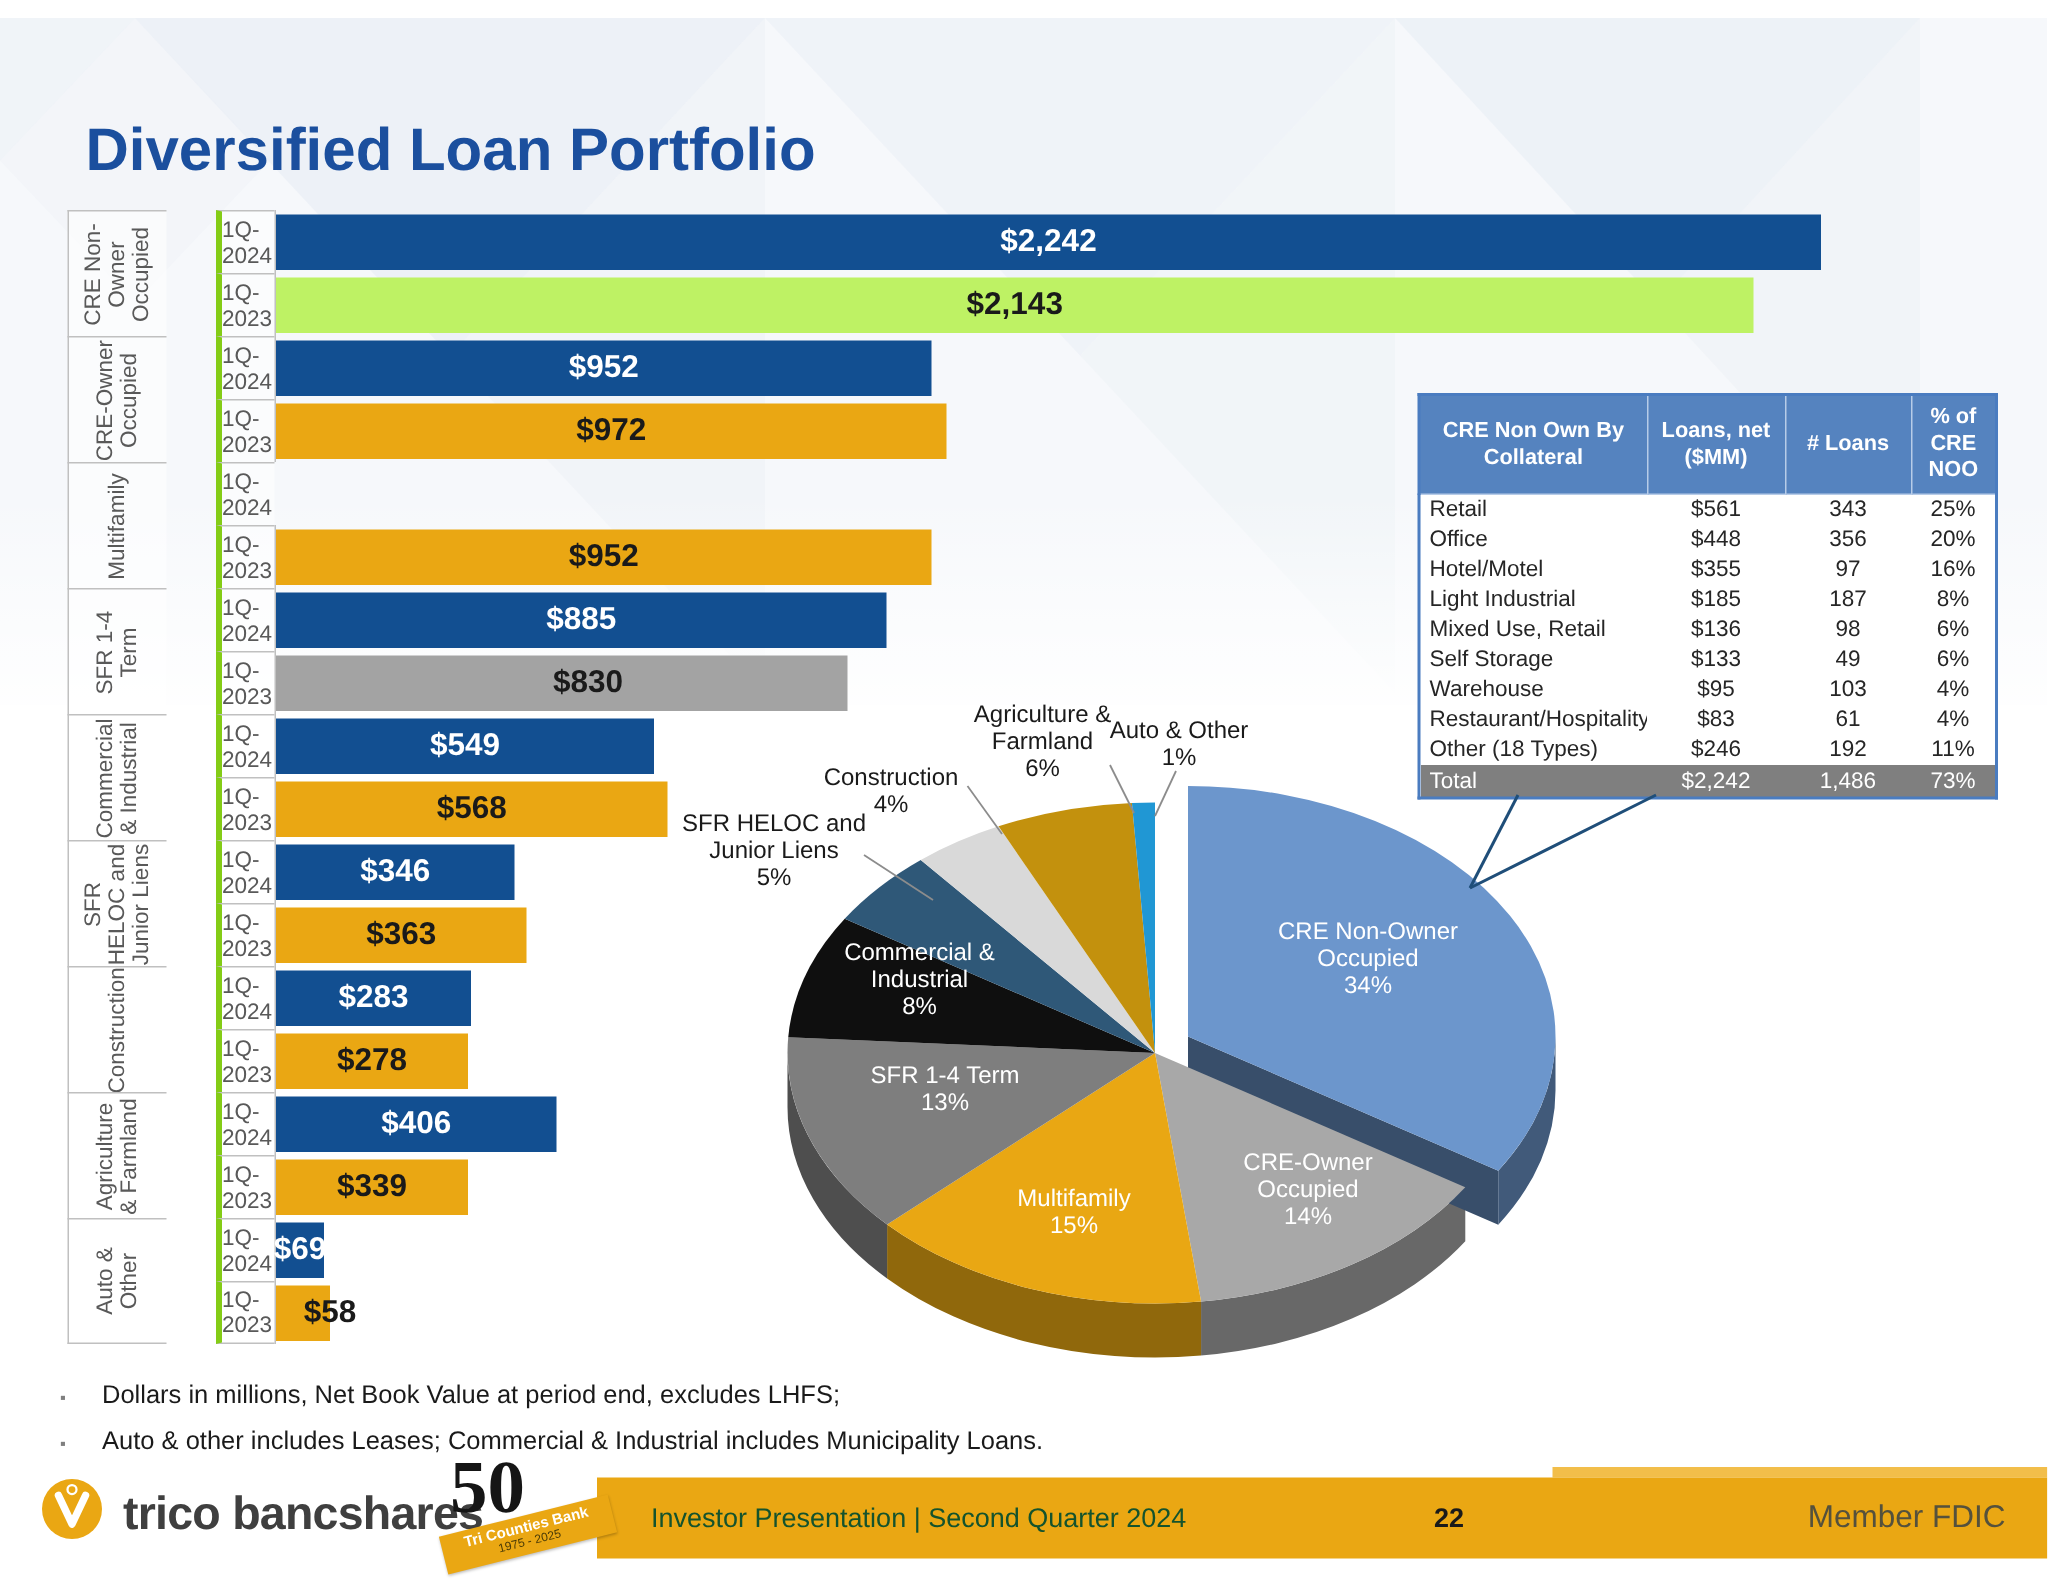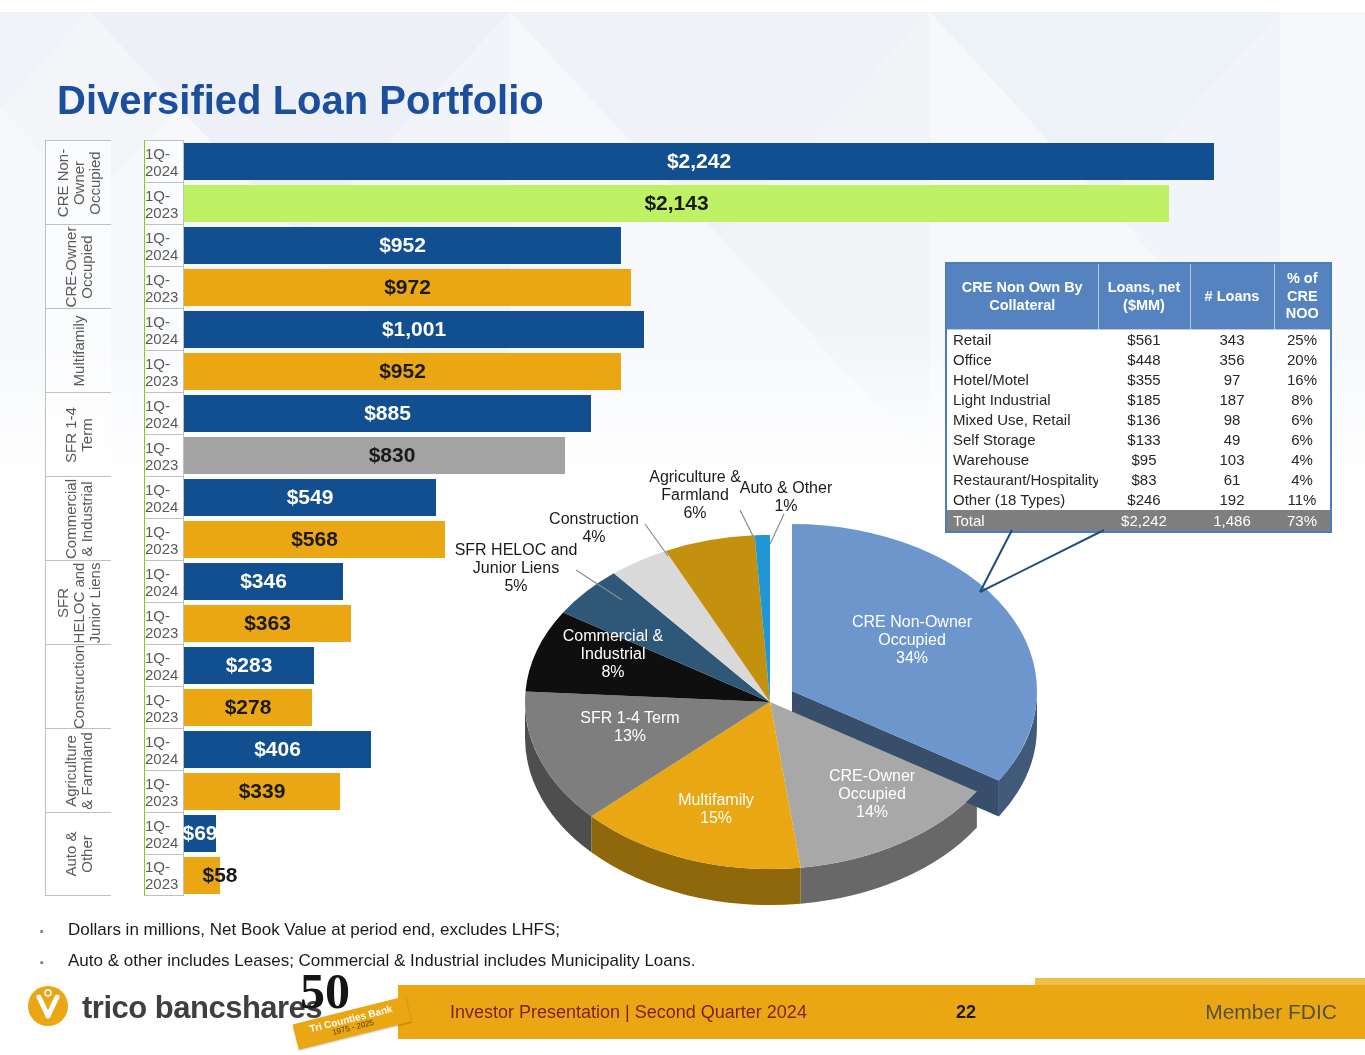--- a/index.html
+++ b/index.html
@@ -30,21 +30,21 @@
   }
   .cat-text {
     position:absolute; top:50%; left:50%;
     transform:translate(-50%,-50%) rotate(-90deg);
     width:84px; text-align:center; line-height:1.08;
     font-size:15px; color:#595959; white-space:normal;
   }
   .period-cell {
     grid-column:2; display:flex; align-items:center; justify-content:center;
     background:rgba(255,255,255,0.55);
-    border-top:1px solid #C0C0C0; border-left:1px solid #84cc16;
+    border-top:1px solid #C0C0C0; border-left:4px solid #84cc16;
     font-size:15px; color:#595959;margin-left:33px;
   }
   .cat-cell.last, .period-cell.last { border-bottom:1px solid #C0C0C0; }
   .bar-cell {
     grid-column:3; display:flex; align-items:center;
     border-left:1px solid #C0C0C0;
   }
   .bar {
     height:37px; display:flex; align-items:center; justify-content:center;
   }
@@ -95,21 +95,21 @@
     display:flex; flex-direction:column; align-items:center; justify-content:center;
     box-shadow:0 1px 2px rgba(0,0,0,0.25);
   }
   .badge-ribbon .r1 { font-size:10px; font-weight:bold; color:#FFFFFF; line-height:1.1; }
   .badge-ribbon .r2 { font-size:8px; color:#4A3B07; line-height:1.1; }
   .footer-bar {
     position:absolute; left:398px; top:985px; width:967px; height:54px;
     background:#EAA713; z-index:3; display:flex; align-items:center;
   }
   .footer-tab { position:absolute; left:1035px; top:978px; width:330px; height:7px; background:#F2BE4A; z-index:3; }
-  .footer-text { font-size:18px; color:#7f1d1d; margin-left:52px; }
+  .footer-text { font-size:18px; color:#14532d; margin-left:36px; }
   .page-number { position:absolute; left:558px; font-size:18px; font-weight:bold; color:#1A1A1A; }
   .member-fdic { position:absolute; right:28px; font-size:21px; color:#55513C; }
 </style>
 </head>
 <body>
 
 <div class="slide">
 
   <div class="bg-wrap">
     <svg width="1365" height="470" viewBox="0 0 1365 470">
@@ -158,25 +158,20 @@
       <div class="period-cell">1Q-2023</div>
       <div class="bar-cell">
         <div class="bar" style="width: 447px; background: rgb(234, 167, 19);">
           <span class="bar-label dark">$972</span>
         </div>
       </div>
       <div class="cat-cell">
         <div class="cat-text">Multifamily</div>
       </div>
       <div class="period-cell">1Q-2024</div>
-      <div class="bar-cell">
-        <div class="bar" style="width: 460px; background: rgb(18, 79, 145);">
-          <span class="bar-label light">$1,001</span>
-        </div>
-      </div>
       <div class="period-cell">1Q-2023</div>
       <div class="bar-cell">
         <div class="bar" style="width: 437px; background: rgb(234, 167, 19);">
           <span class="bar-label dark">$952</span>
         </div>
       </div>
       <div class="cat-cell">
         <div class="cat-text">SFR 1-4 Term</div>
       </div>
       <div class="period-cell">1Q-2024</div>
@@ -240,21 +235,21 @@
         <div class="cat-text">Agriculture &amp; Farmland</div>
       </div>
       <div class="period-cell">1Q-2024</div>
       <div class="bar-cell">
         <div class="bar" style="width: 187px; background: rgb(18, 79, 145); justify-content: center;">
           <span class="bar-label light">$406</span>
         </div>
       </div>
       <div class="period-cell">1Q-2023</div>
       <div class="bar-cell">
-        <div class="bar" style="width: 156px; background: rgb(234, 167, 19);">
+        <div class="bar" style="width: 128px; background: rgb(234, 167, 19);">
           <span class="bar-label dark">$339</span>
         </div>
       </div>
       <div class="cat-cell last">
         <div class="cat-text">Auto &amp; Other</div>
       </div>
       <div class="period-cell">1Q-2024</div>
       <div class="bar-cell">
         <div class="bar" style="width: 32px; background: rgb(18, 79, 145);">
           <span class="bar-label light">$69</span>

